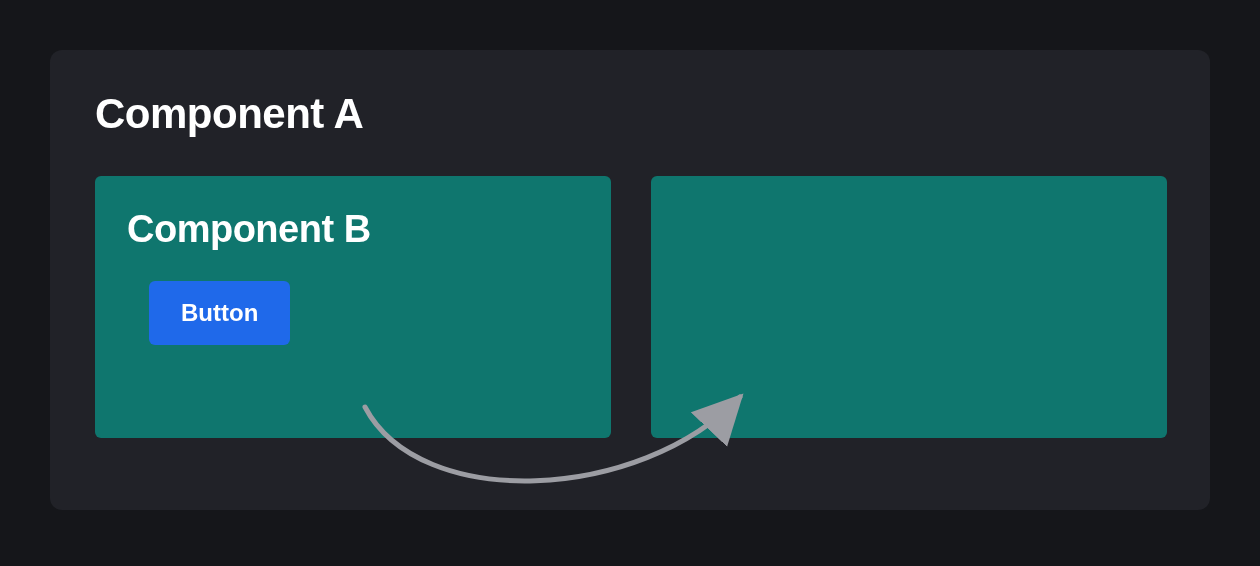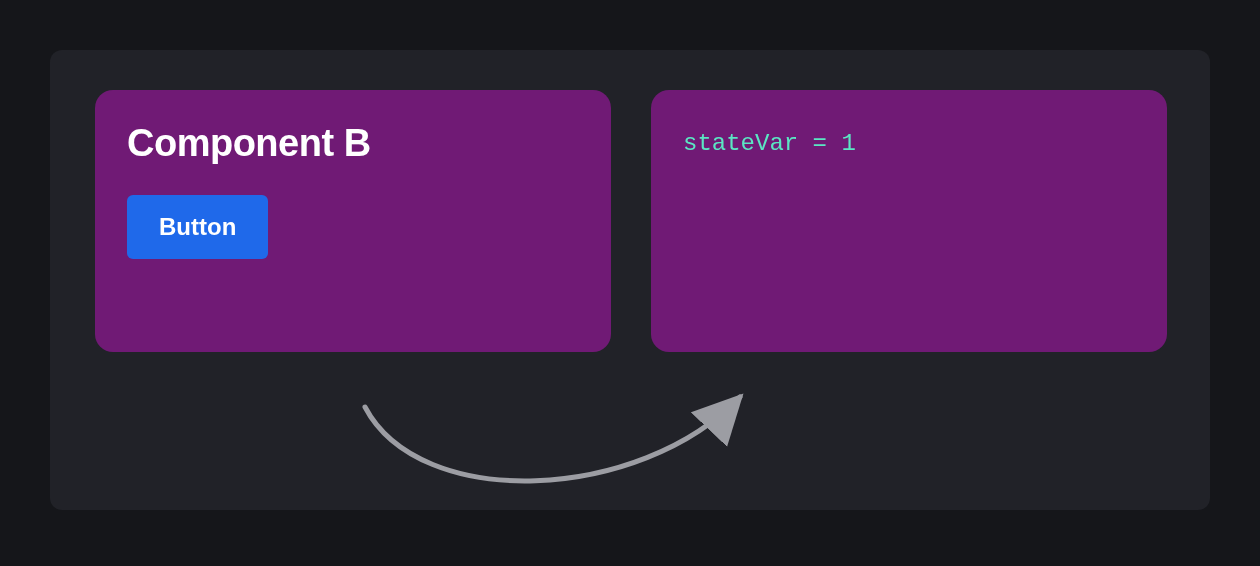--- a/index.html
+++ b/index.html
@@ -30,22 +30,22 @@
       font-size: 42px;
       font-weight: 900;
       letter-spacing: -0.5px;
       margin-bottom: 38px;
     }
     .children {
       display: flex;
       gap: 40px;
     }
     .component-box {
-      background: #701a75;
-      border-radius: 18px;
+      background: #0f766e;
+      border-radius: 6px;
       padding: 32px 32px 40px 32px;
       width: 516px;
       height: 262px;
     }
     .title-sub {
       color: #ffffff;
       font-size: 38px;
       font-weight: 900;
       letter-spacing: -0.5px;
       margin-bottom: 30px;
@@ -53,48 +53,49 @@
     .button-el {
       display: inline-block;
       background: #1f69ea;
       color: #ffffff;
       font-size: 24px;
       font-weight: 900;
       padding: 18px 32px;
       border-radius: 6px;
       border: none;
       cursor: pointer;
+      margin-left: 22px;
     }
     .code-text {
       color: #5be6c3;
       font-family: 'SF Mono', 'Menlo', 'Monaco', 'Courier New', monospace;
       font-size: 24px;
       font-weight: 400;
       margin-top: 8px;
     }
     .arrow-svg {
       position: absolute;
       left: 310px;
       top: 332px;
       pointer-events: none;
     }
   </style>
 </head>
 <body>
 
 <div class="component-a">
+  <h1 class="title-a">Component A</h1>
   <div class="children">
 
     <div class="component-box">
       <h2 class="title-sub">Component B</h2>
       <button class="button-el">Button</button>
     </div>
 
     <div class="component-box">
-      <div class="code-text">stateVar = 1</div>
     </div>
 
   </div>
 
   <svg class="arrow-svg" width="420" height="160">
     <defs>
       <marker id="arrowhead" markerWidth="12" markerHeight="12" refX="9" refY="5" orient="auto">
         <polygon points="0 0, 10 5, 0 10" fill="#9c9da3"></polygon>
       </marker>
     </defs>

